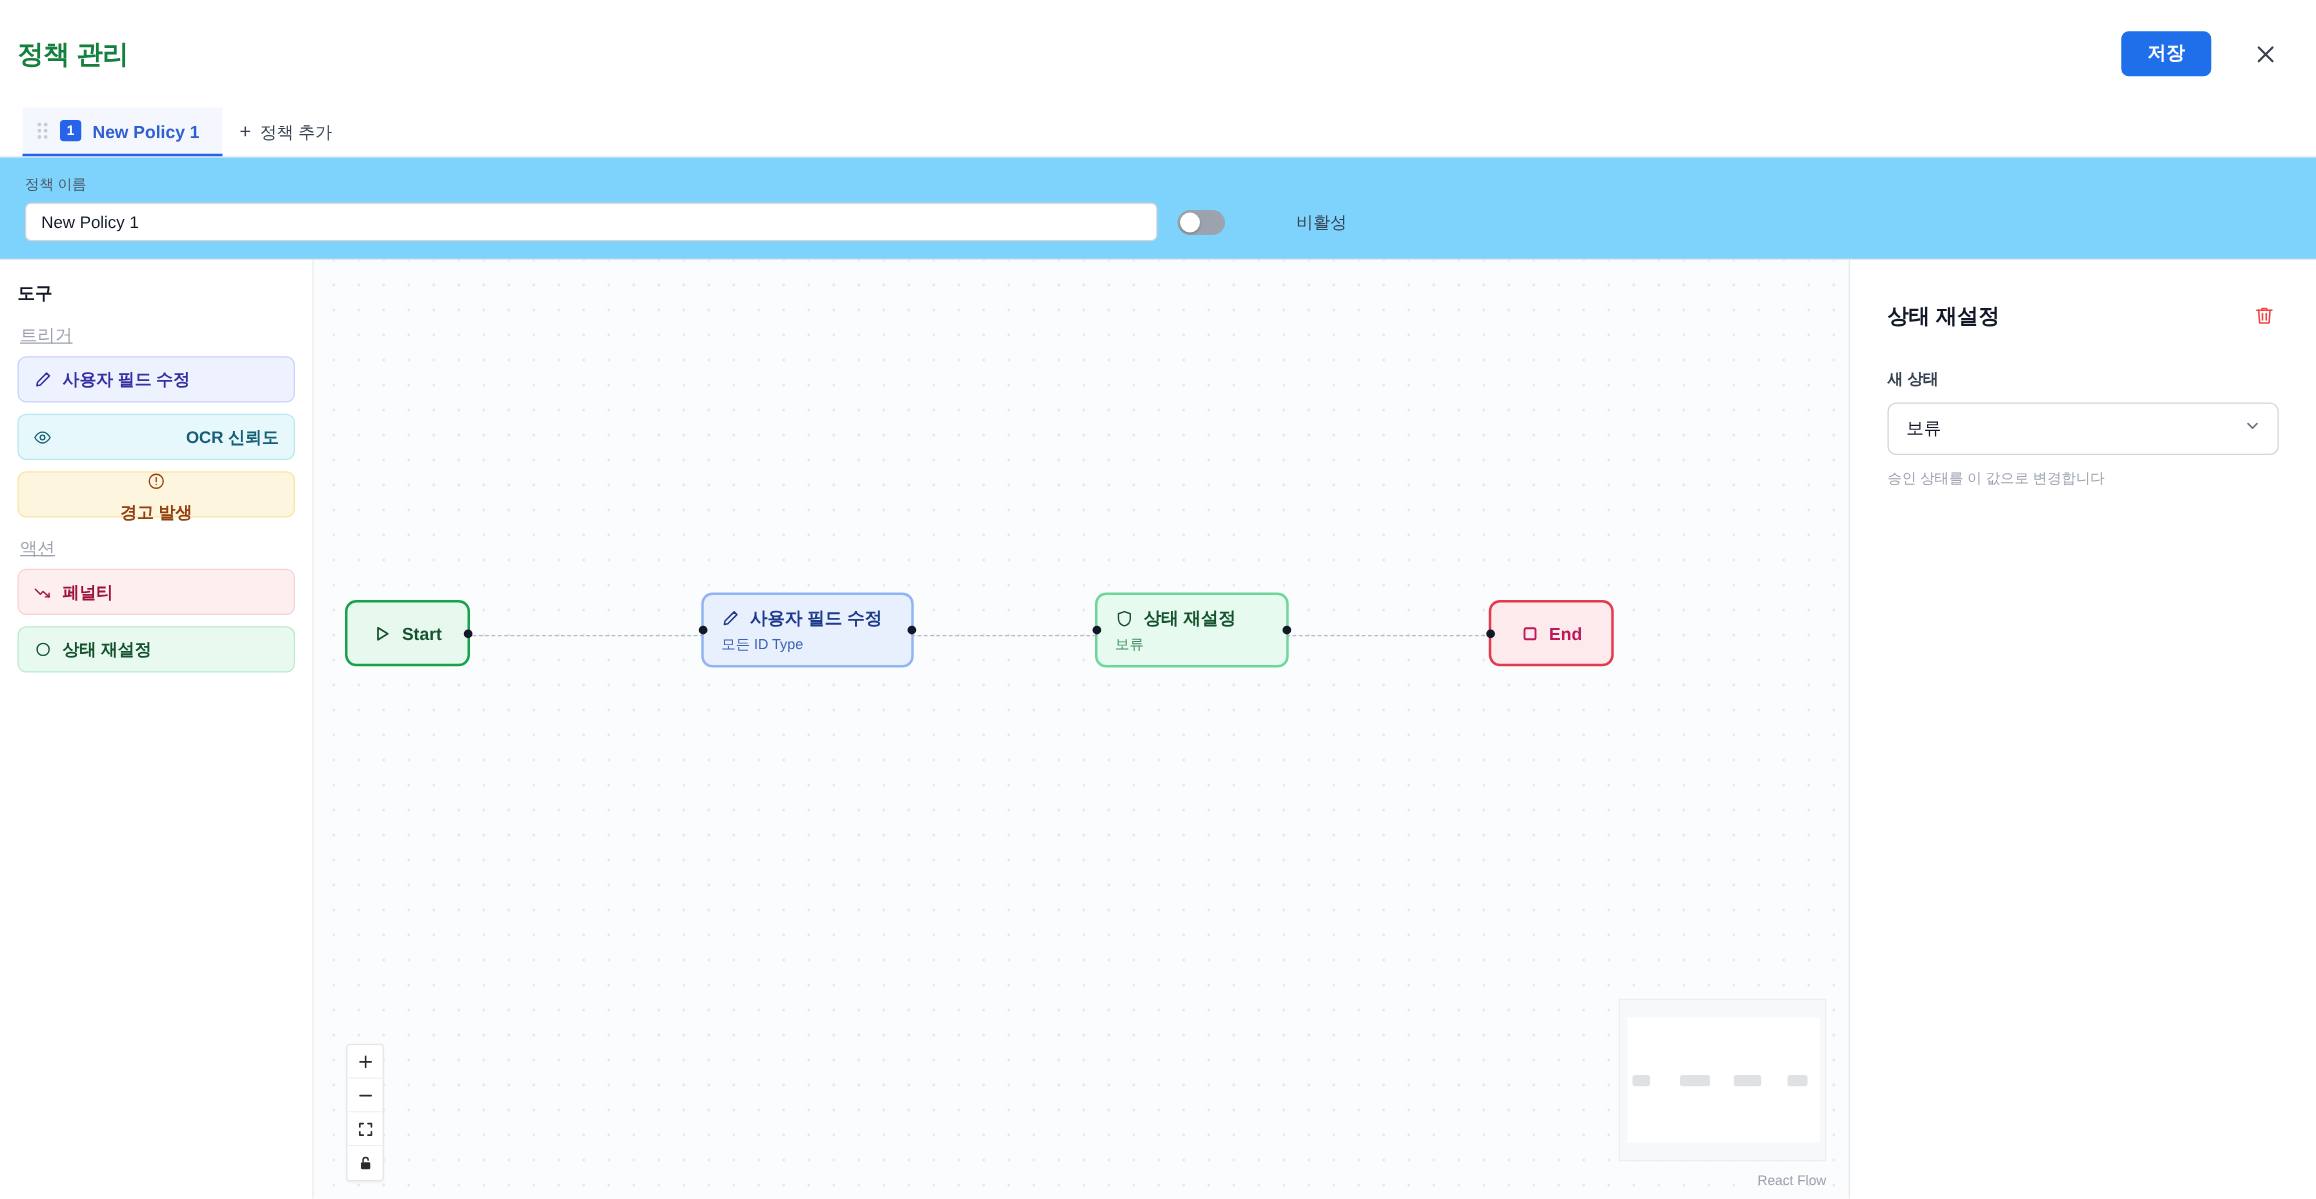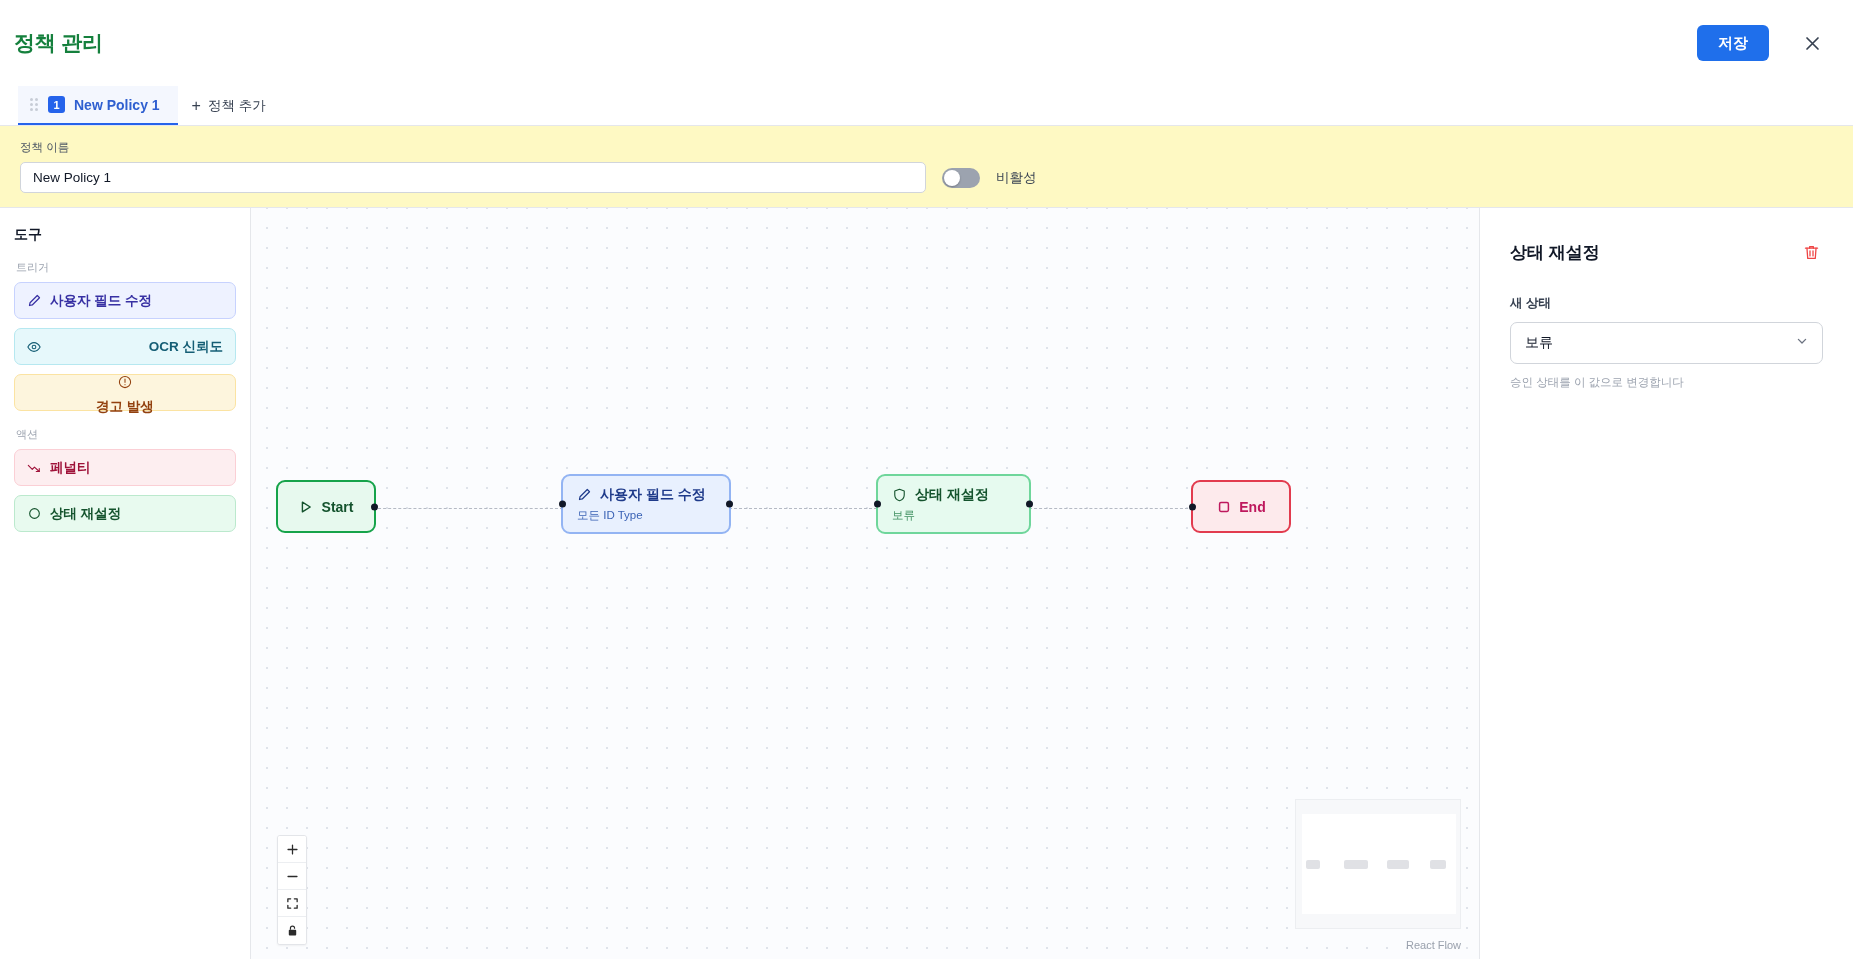--- a/index.html
+++ b/index.html
@@ -102,21 +102,21 @@
     font-family: inherit;
   }
   .add-tab .plus { font-size: 16px; color: #374151; line-height: 1; }
   .add-tab-label { font-size: 13.5px; color: #374151; }
 
   
   .formrow {
     flex: 0 0 82px;
     padding: 14px 19px 0 20px;
     border-bottom: 1px solid #e5e7eb;
-    background: #fef9c3;
+    background: #7dd3fc;
   }
   .field-label {
     font-size: 11.5px;
     color: #4b5563;
     margin-bottom: 7px;
   }
   .field-line { display: flex; align-items: center; gap: 16px; }
   .name-input {
     width: 906px;
     height: 31px;
@@ -139,44 +139,45 @@
     flex: 0 0 38px;
   }
   .toggle .knob {
     position: absolute;
     top: 2px; left: 2px;
     width: 16px; height: 16px;
     background: #ffffff;
     border-radius: 50%;
     box-shadow: 0 1px 2px rgba(0,0,0,.25);
   }
-  .toggle-label { font-size: 13.5px; color: #374151; }
+  .toggle-label { font-size: 13.5px; color: #374151; margin-left: 41px; }
 
   
   .body { flex: 1 1 auto; display: flex; min-height: 0; }
 
   
   .palette {
     width: 251px;
     flex: 0 0 251px;
     border-right: 1px solid #e5e7eb;
     padding: 18px 14px 0 14px;
     background: #ffffff;
     overflow: hidden;
   }
   .palette-title {
     font-size: 14px;
     font-weight: 700;
     color: #111827;
     margin-bottom: 16px;
   }
   .group-label {
-    font-size: 11px;
+    font-size: 14px;
     color: #9ca3af;
     margin: 16px 0 7px 2px;
+    text-decoration: underline;
   }
   .group { margin-bottom: 16px; }
   .pal-item {
     display: flex;
     align-items: center;
     gap: 9px;
     height: 37px;
     border-radius: 7px;
     padding: 0 12px;
     margin-bottom: 9px;

